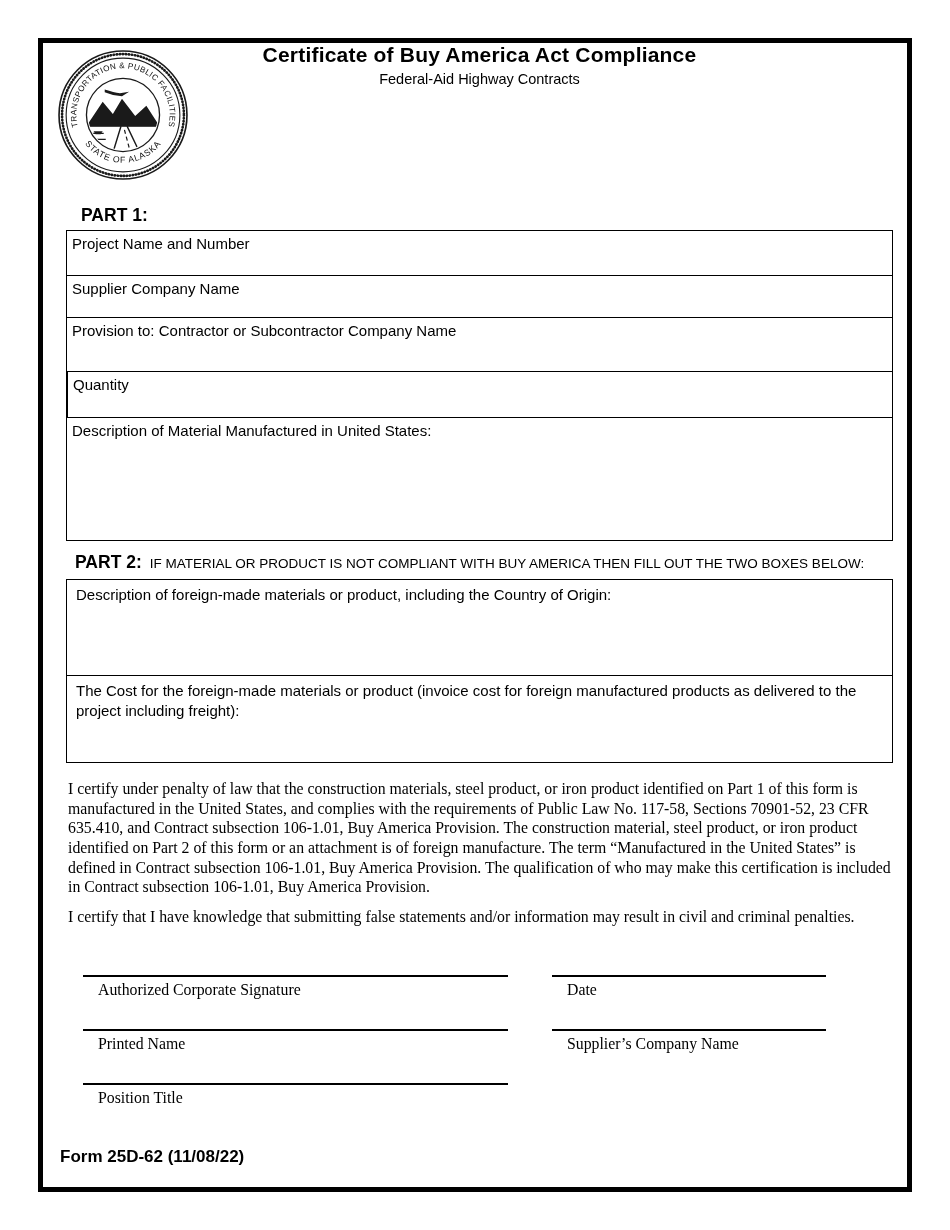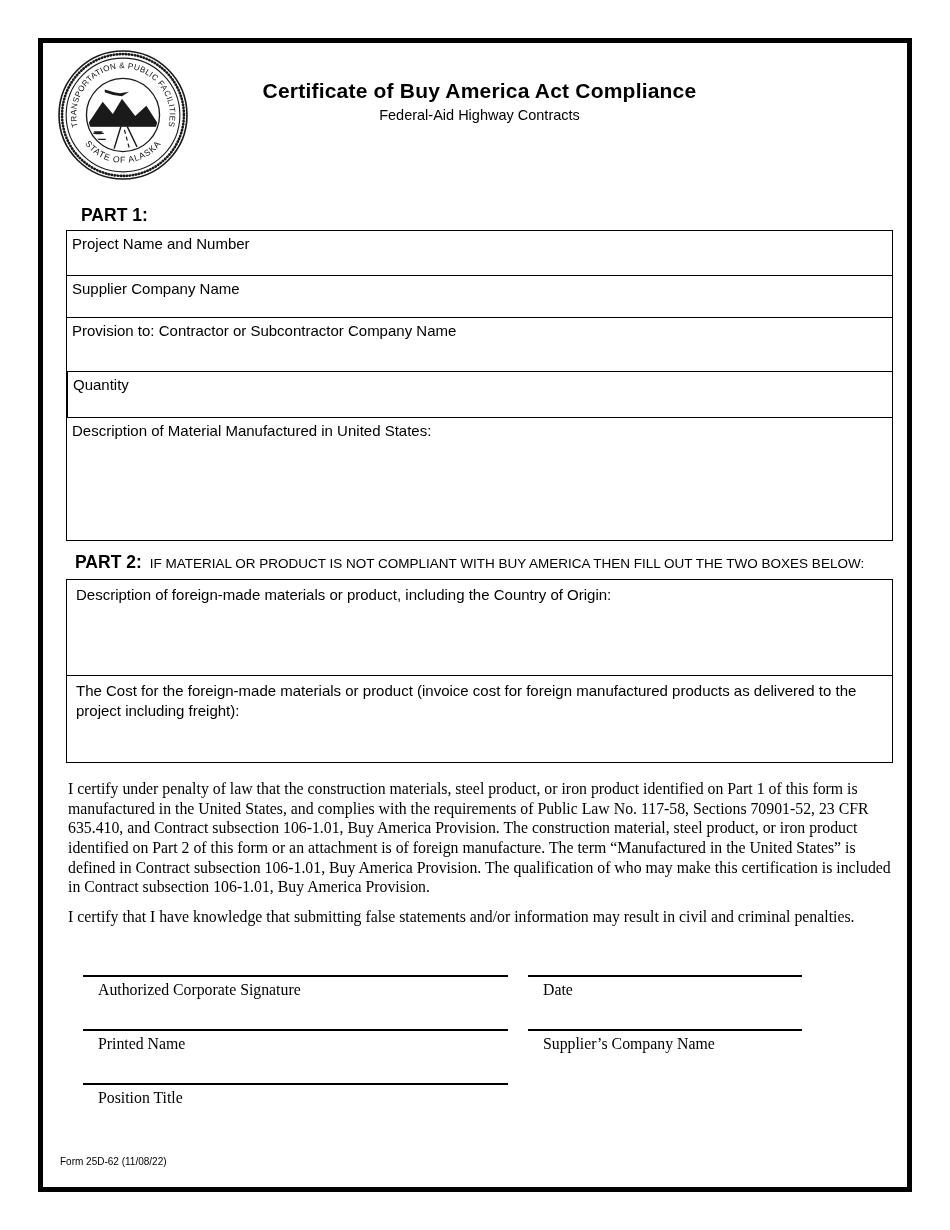--- a/index.html
+++ b/index.html
@@ -14,21 +14,21 @@
     position: relative;
     margin: 38px 0 0 38px;
     width: 874px; height: 1154px;
     border: 5px solid #000;
     padding: 0 14px 0 23px;
     background: #fff;
     overflow: hidden;
   }
   .header { position: relative; height: 158px; }
   .seal { position: absolute; left: -9px; top: 6px; width: 132px; height: 132px; }
-  .titles { text-align: center; padding-top: 36px; }
+  .titles { text-align: center; }
   .title { font-size: 21px; font-weight: bold; letter-spacing: .2px; }
   .subtitle { font-size: 14.5px; margin-top: 4px; }
 
   .ph { font-weight: bold; font-size: 17.5px; }
   .part1-heading { margin: 4px 0 4px 15px; }
 
   .box { border: 1px solid #000; }
   .row { position: relative; border-top: 1px solid #000; }
   .box .row:first-child { border-top: 0; }
   .h44{height:44px} .h42{height:42px} .h54{height:54px} .h46{height:46px} .h123{height:123px}
@@ -44,27 +44,27 @@
   .box2 .cell-label { padding: 5px 10px 0 9px; }
 
   .legal {
     font-family: Liberation Serif, serif;
     font-size: 15.8px; line-height: 1.245;
     margin: 16px 2px 0 2px;
   }
   .legal.p2 { margin-top: 10px; }
 
   .sig-area { margin-top: 48px; padding-left: 17px; }
-  .sig-row { display: flex; gap: 20px; margin-bottom: 30px; }
+  .sig-row { display: flex; gap: 44px; margin-bottom: 30px; }
   .sig-slot { border-top: 2px solid #000; }
   .sig-slot .lbl { font-family: "Liberation Serif", serif; font-size: 15.8px; padding: 4px 0 0 15px; }
   .w-left { width: 425px; }
   .w-right { width: 274px; }
 
-  .form-number { position: absolute; left: 17px; bottom: 20px; font-weight: normal; font-size: 10px; margin-top: 16px; }
+  .form-number { position: absolute; left: 17px; bottom: 20px; font-weight: bold; font-size: 17px; margin-top: 16px; }
 </style>
 </head>
 <body>
 
 <div class="frame">
 
   <div class="header">
     <div class="seal">
       <svg viewBox="0 0 130 130" width="132" height="132">
         <defs>

